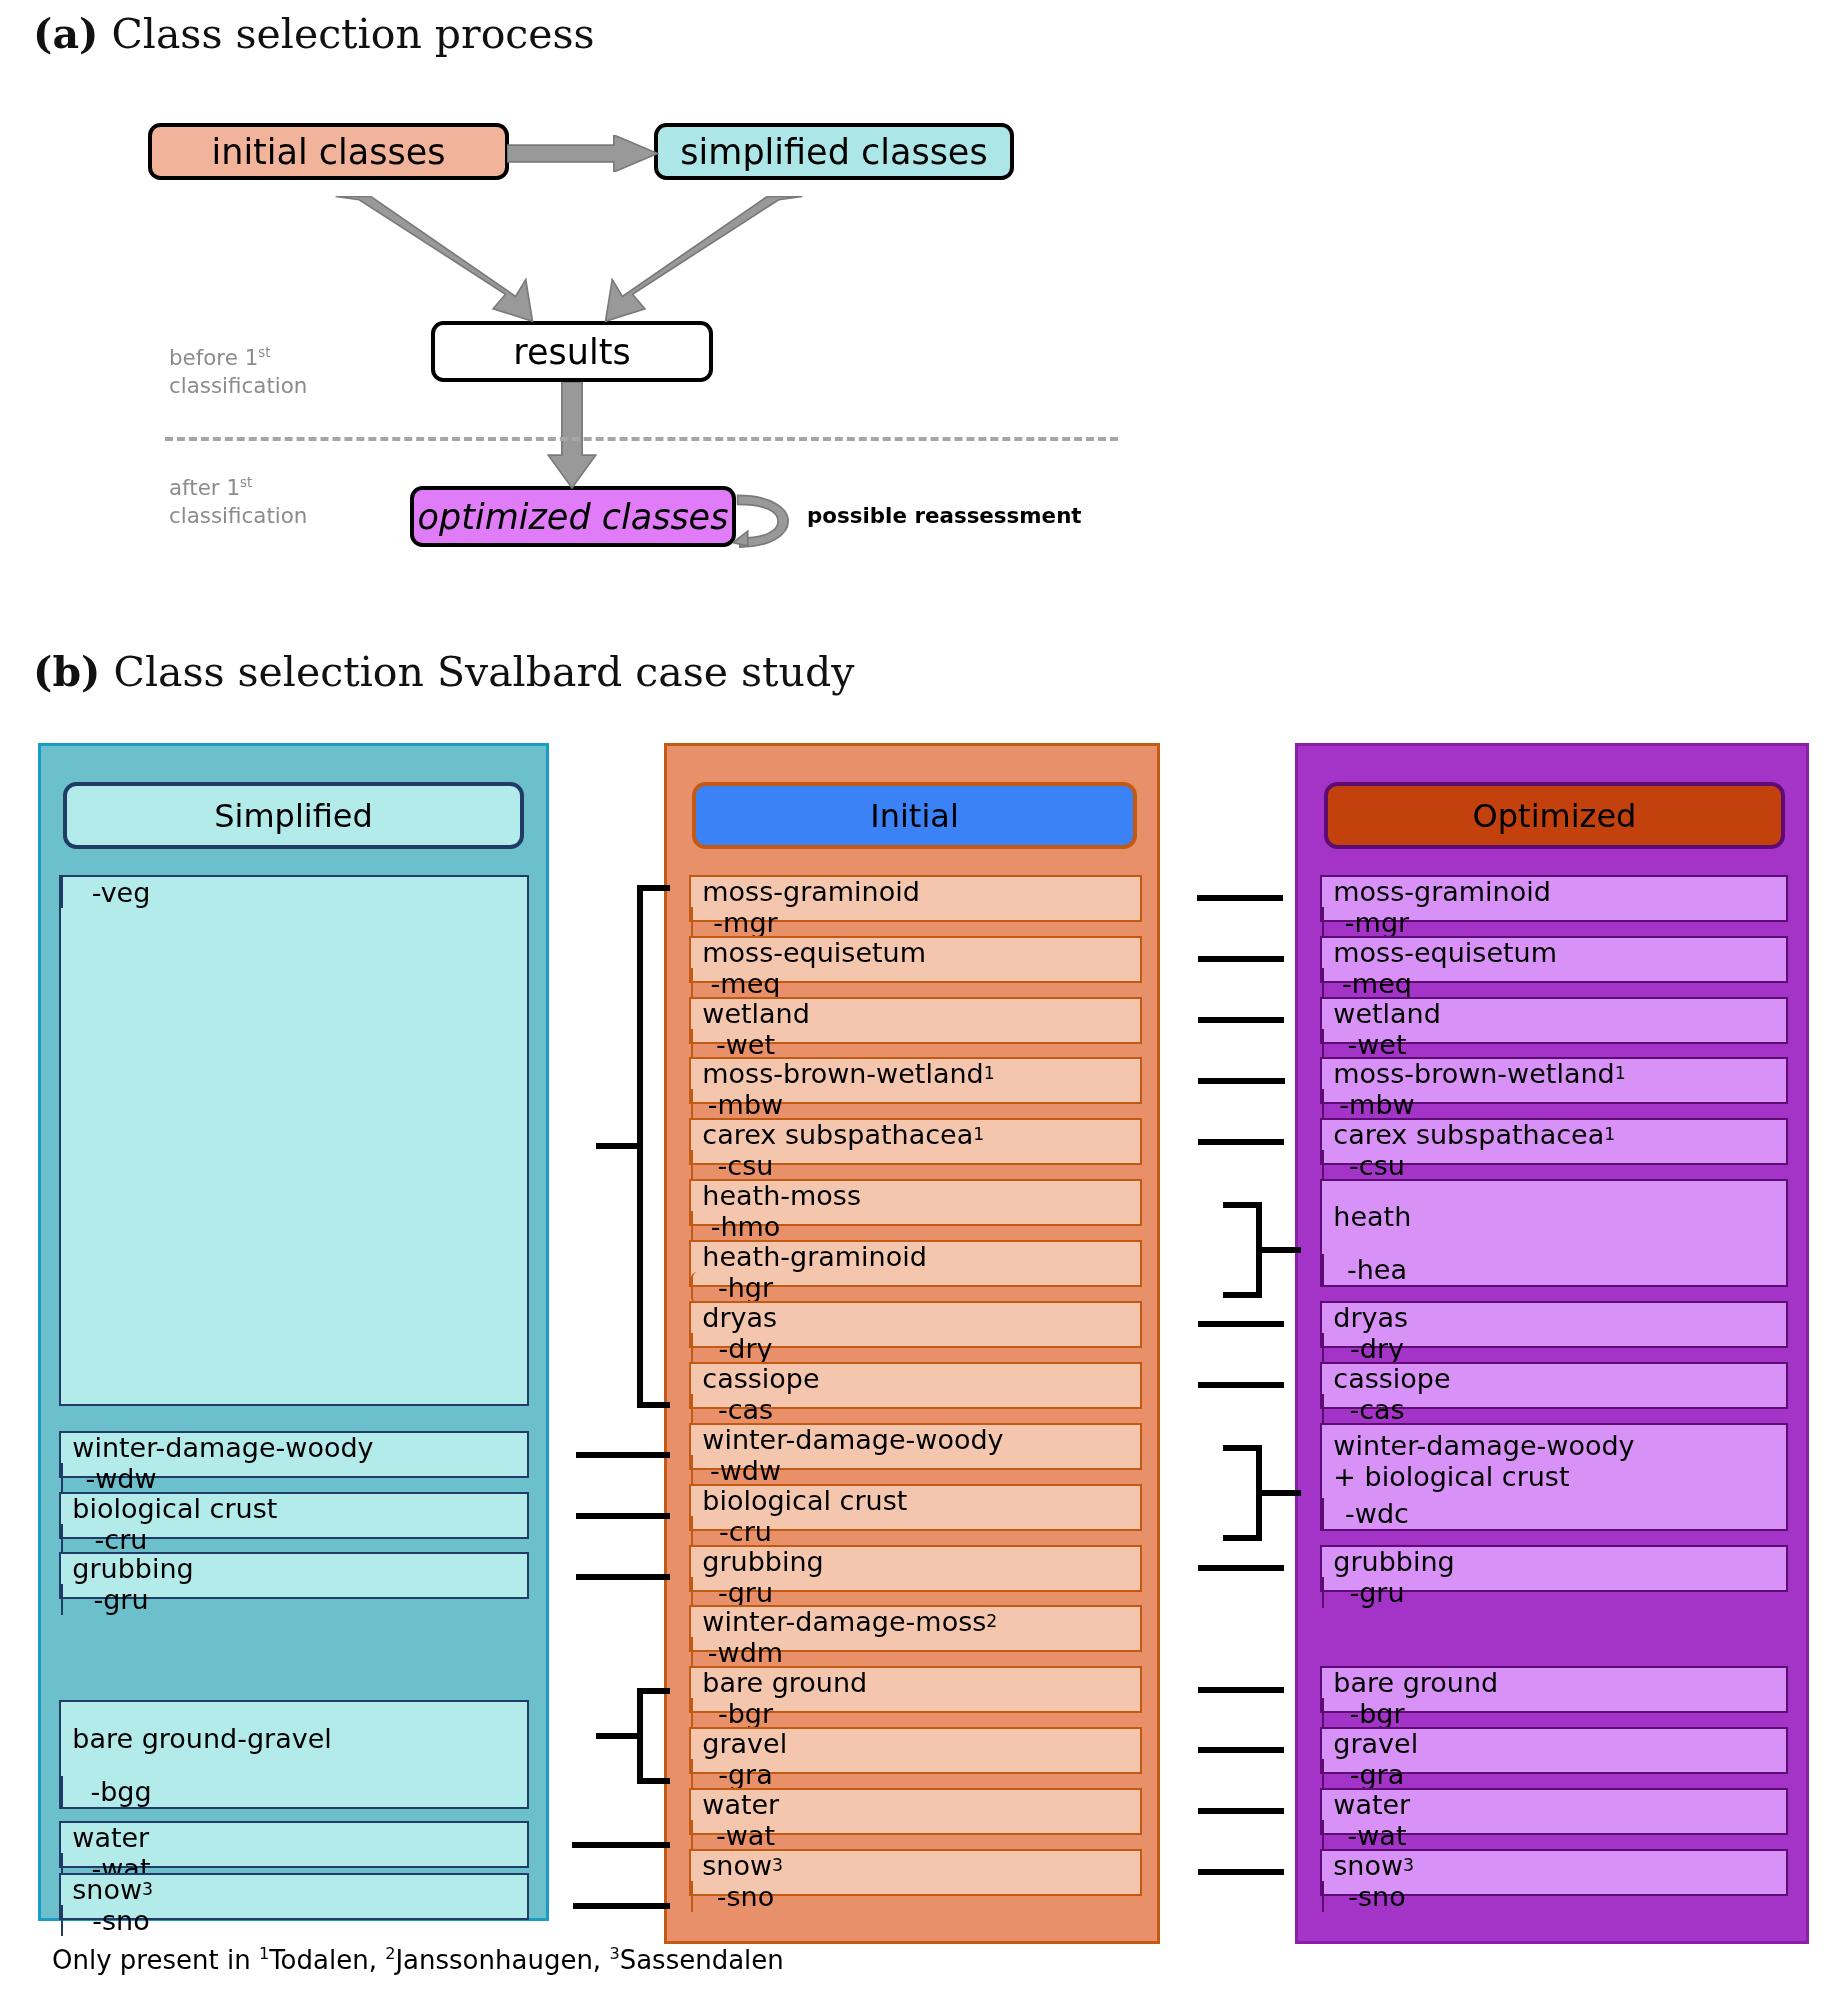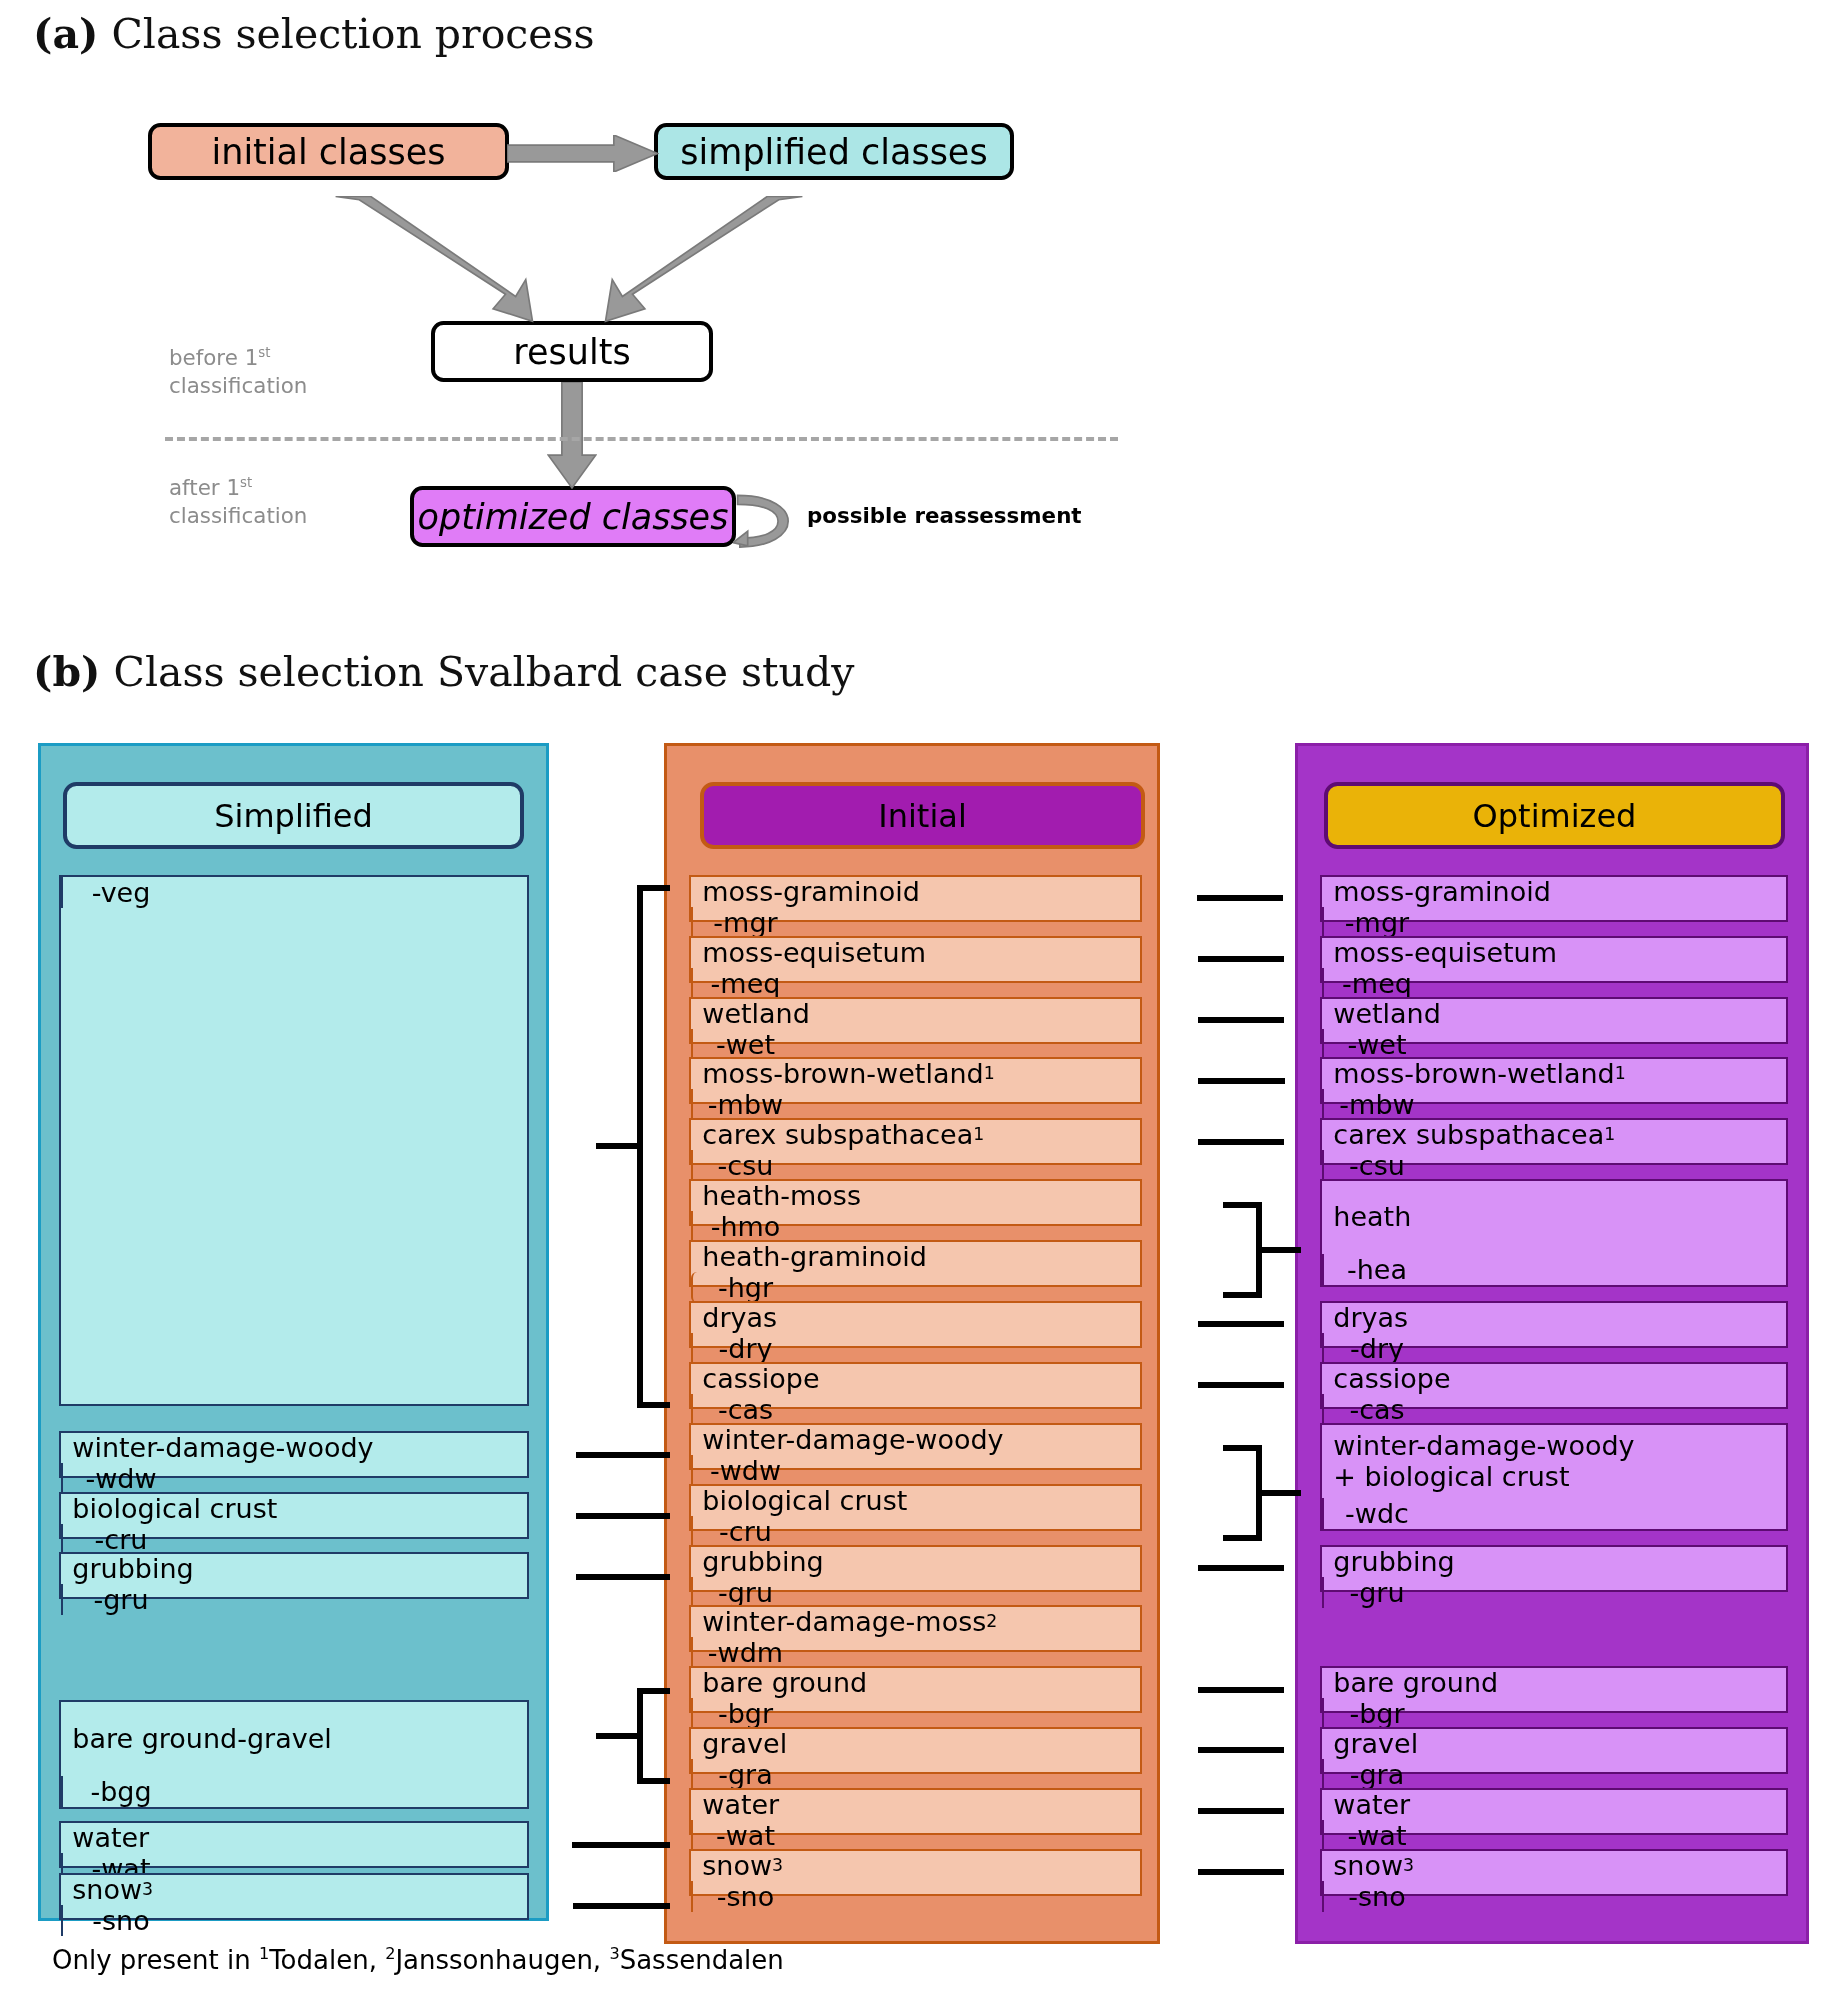--- a/index.html
+++ b/index.html
@@ -31,22 +31,22 @@
   
   .bigpanel{box-sizing:border-box;}
   .bp-simpl{background:#6cc0cc;border:3.4px solid #1b9cc4;}
   .bp-init {background:#e8906a;border:3.4px solid #c35a14;}
   .bp-opt  {background:#a434c8;border:3.4px solid #8b1fa8;}
 
   .hdr{box-sizing:border-box;border-radius:13.5px;
        display:flex;align-items:center;justify-content:center;
        font-size:32px;color:#000;}
   .hdr-simpl{background:#b3ebeb;border:4px solid #1f3b66;}
-  .hdr-init {background:#a21caf;border:4px solid #c35a14;margin-left:8px;}
-  .hdr-opt  {background:#eab308;border:4px solid #5e0b73;}
+  .hdr-init {background:#3b82f6;border:4px solid #c35a14;}
+  .hdr-opt  {background:#c2410c;border:4px solid #5e0b73;}
 
   
   .row{box-sizing:border-box;display:flex;flex-direction:column;}
   .row .nm{flex:1;box-sizing:border-box;display:flex;align-items:center;
            padding-left:11.3px;font-size:27px;color:#000;line-height:1.12;}
   .row .cd{box-sizing:border-box;display:flex;align-items:center;
            justify-content:center;font-size:27px;color:#000;padding-left:12px;}
   .row .nm sup,.row .cd sup{font-size:0.64em;vertical-align:super;}
 
   .r-simpl{background:#b3ebeb;border:2.8px solid #1f3b66;}

